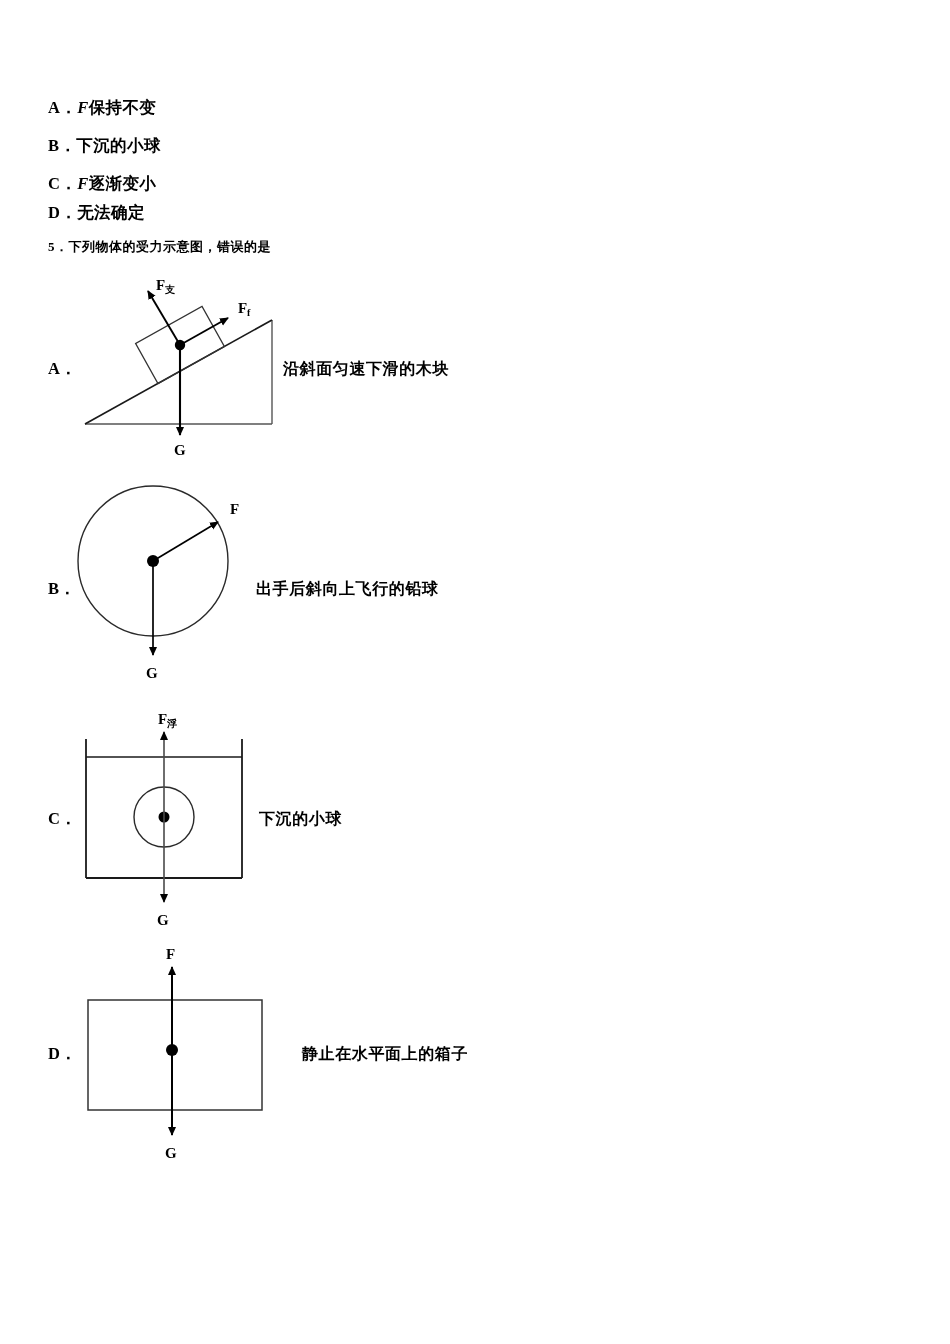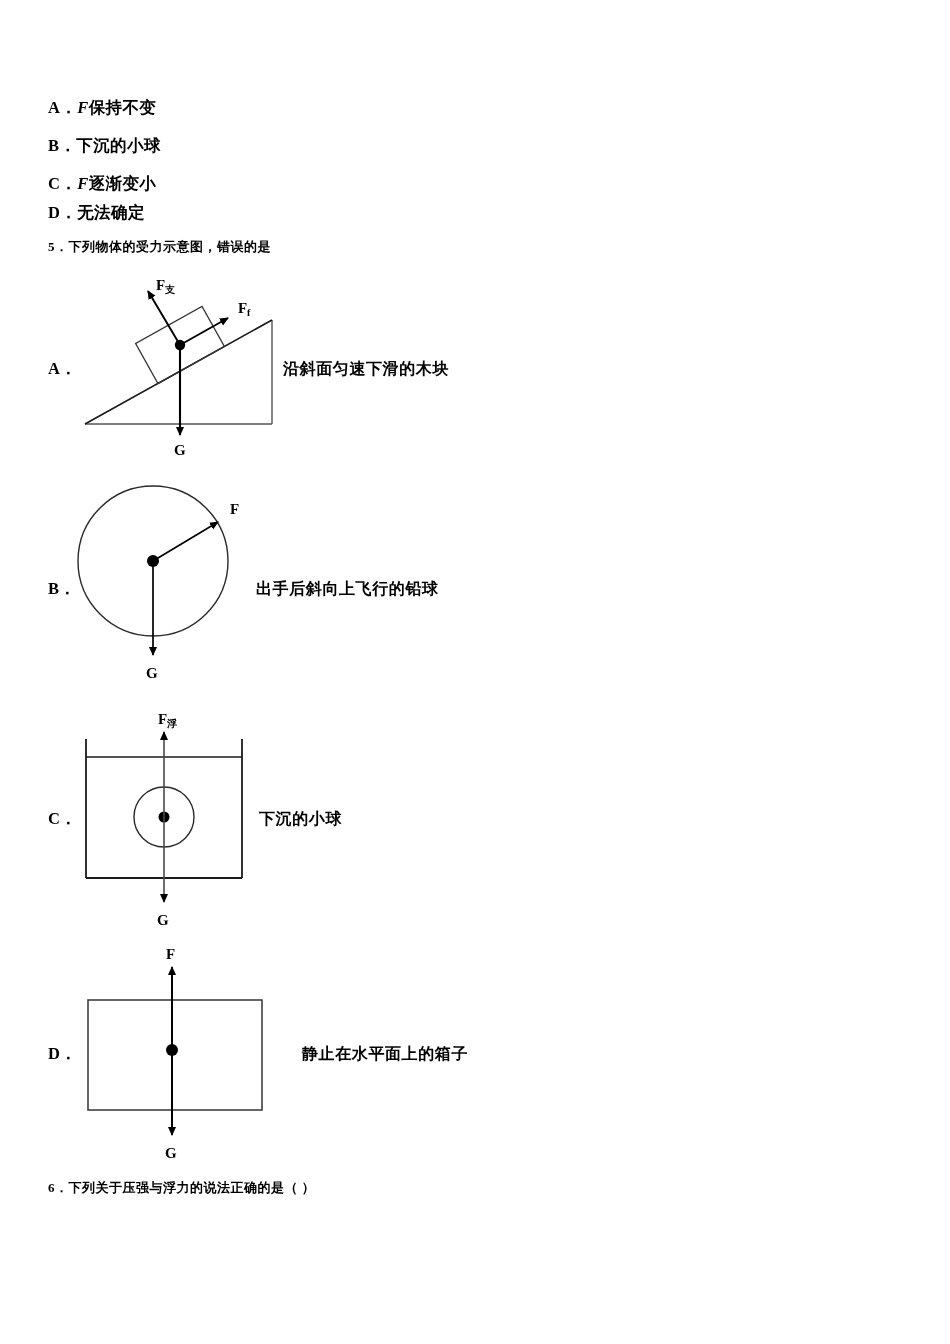--- a/index.html
+++ b/index.html
@@ -239,18 +239,15 @@
       <line x1="102" y1="105" x2="102" y2="22" stroke="#000" stroke-width="2" marker-end="url(#arrD1)"></line>
       <text class="force-label" x="96" y="14">F</text>
 
       <line x1="102" y1="105" x2="102" y2="190" stroke="#000" stroke-width="2" marker-end="url(#arrD2)"></line>
       <text class="force-label" x="95" y="213">G</text>
     </svg>
   </div>
 
   <div class="fig-caption" style="left:270px; top:1046px;padding-left:32px;">静止在水平面上的箱子</div>
 
-  <div class="q-line" style="left:48px; top:1181px;">
-    <span>6．</span><span>下列关于压强与浮力的说法正确的是（      ）</span>
-  </div>
 
 
 </div>
 
 </body></html>

